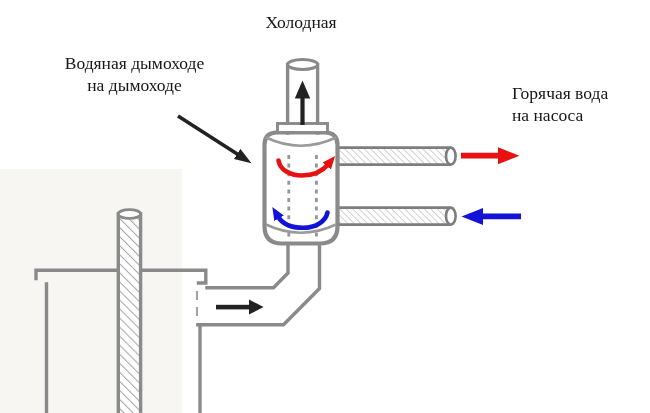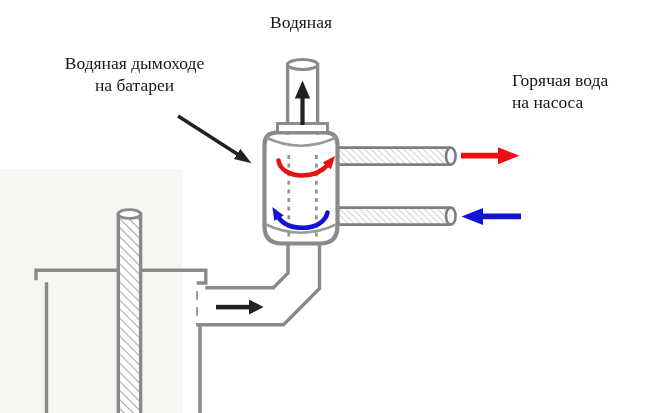--- a/index.html
+++ b/index.html
@@ -122,27 +122,27 @@
     <line class="dashline" x1="316.4" y1="155" x2="316.4" y2="237"></line>
   </g>
 
   <path class="hot-ln" marker-end="url(#mHot)" d="M278.5,160.5 C280,170 290,175.5 302,175.5 C313,175.5 322.5,171 328,164.5"></path>
   <path class="cold-ln" marker-end="url(#mCold)" d="M327.5,212.5 C325.5,222 315,227.8 303,227.8 C291.5,227.8 282.5,224 278,216.5"></path>
 
   <line class="ink-ln" marker-end="url(#mInk)" x1="178" y1="116" x2="238" y2="154.5"></line>
 </svg>
 
 <div class="lbl center" style="left:251px;top:12px;width:100px">
-  <span>Водяная</span>
+  <span>Холодная</span>
 </div>
 
 <div class="lbl center" style="left:57px;top:53px;width:155px">
   <span>Водяная дымоходе</span>
-  <span>на батареи</span>
+  <span>на дымоходе</span>
 </div>
 
-<div class="lbl" style="left:512px;top:70px">
+<div class="lbl" style="left:512px;top:83px">
   <span>Горячая вода</span>
   <span>на насоса</span>
 </div>
 
 
 </div>
 
 </body></html>

